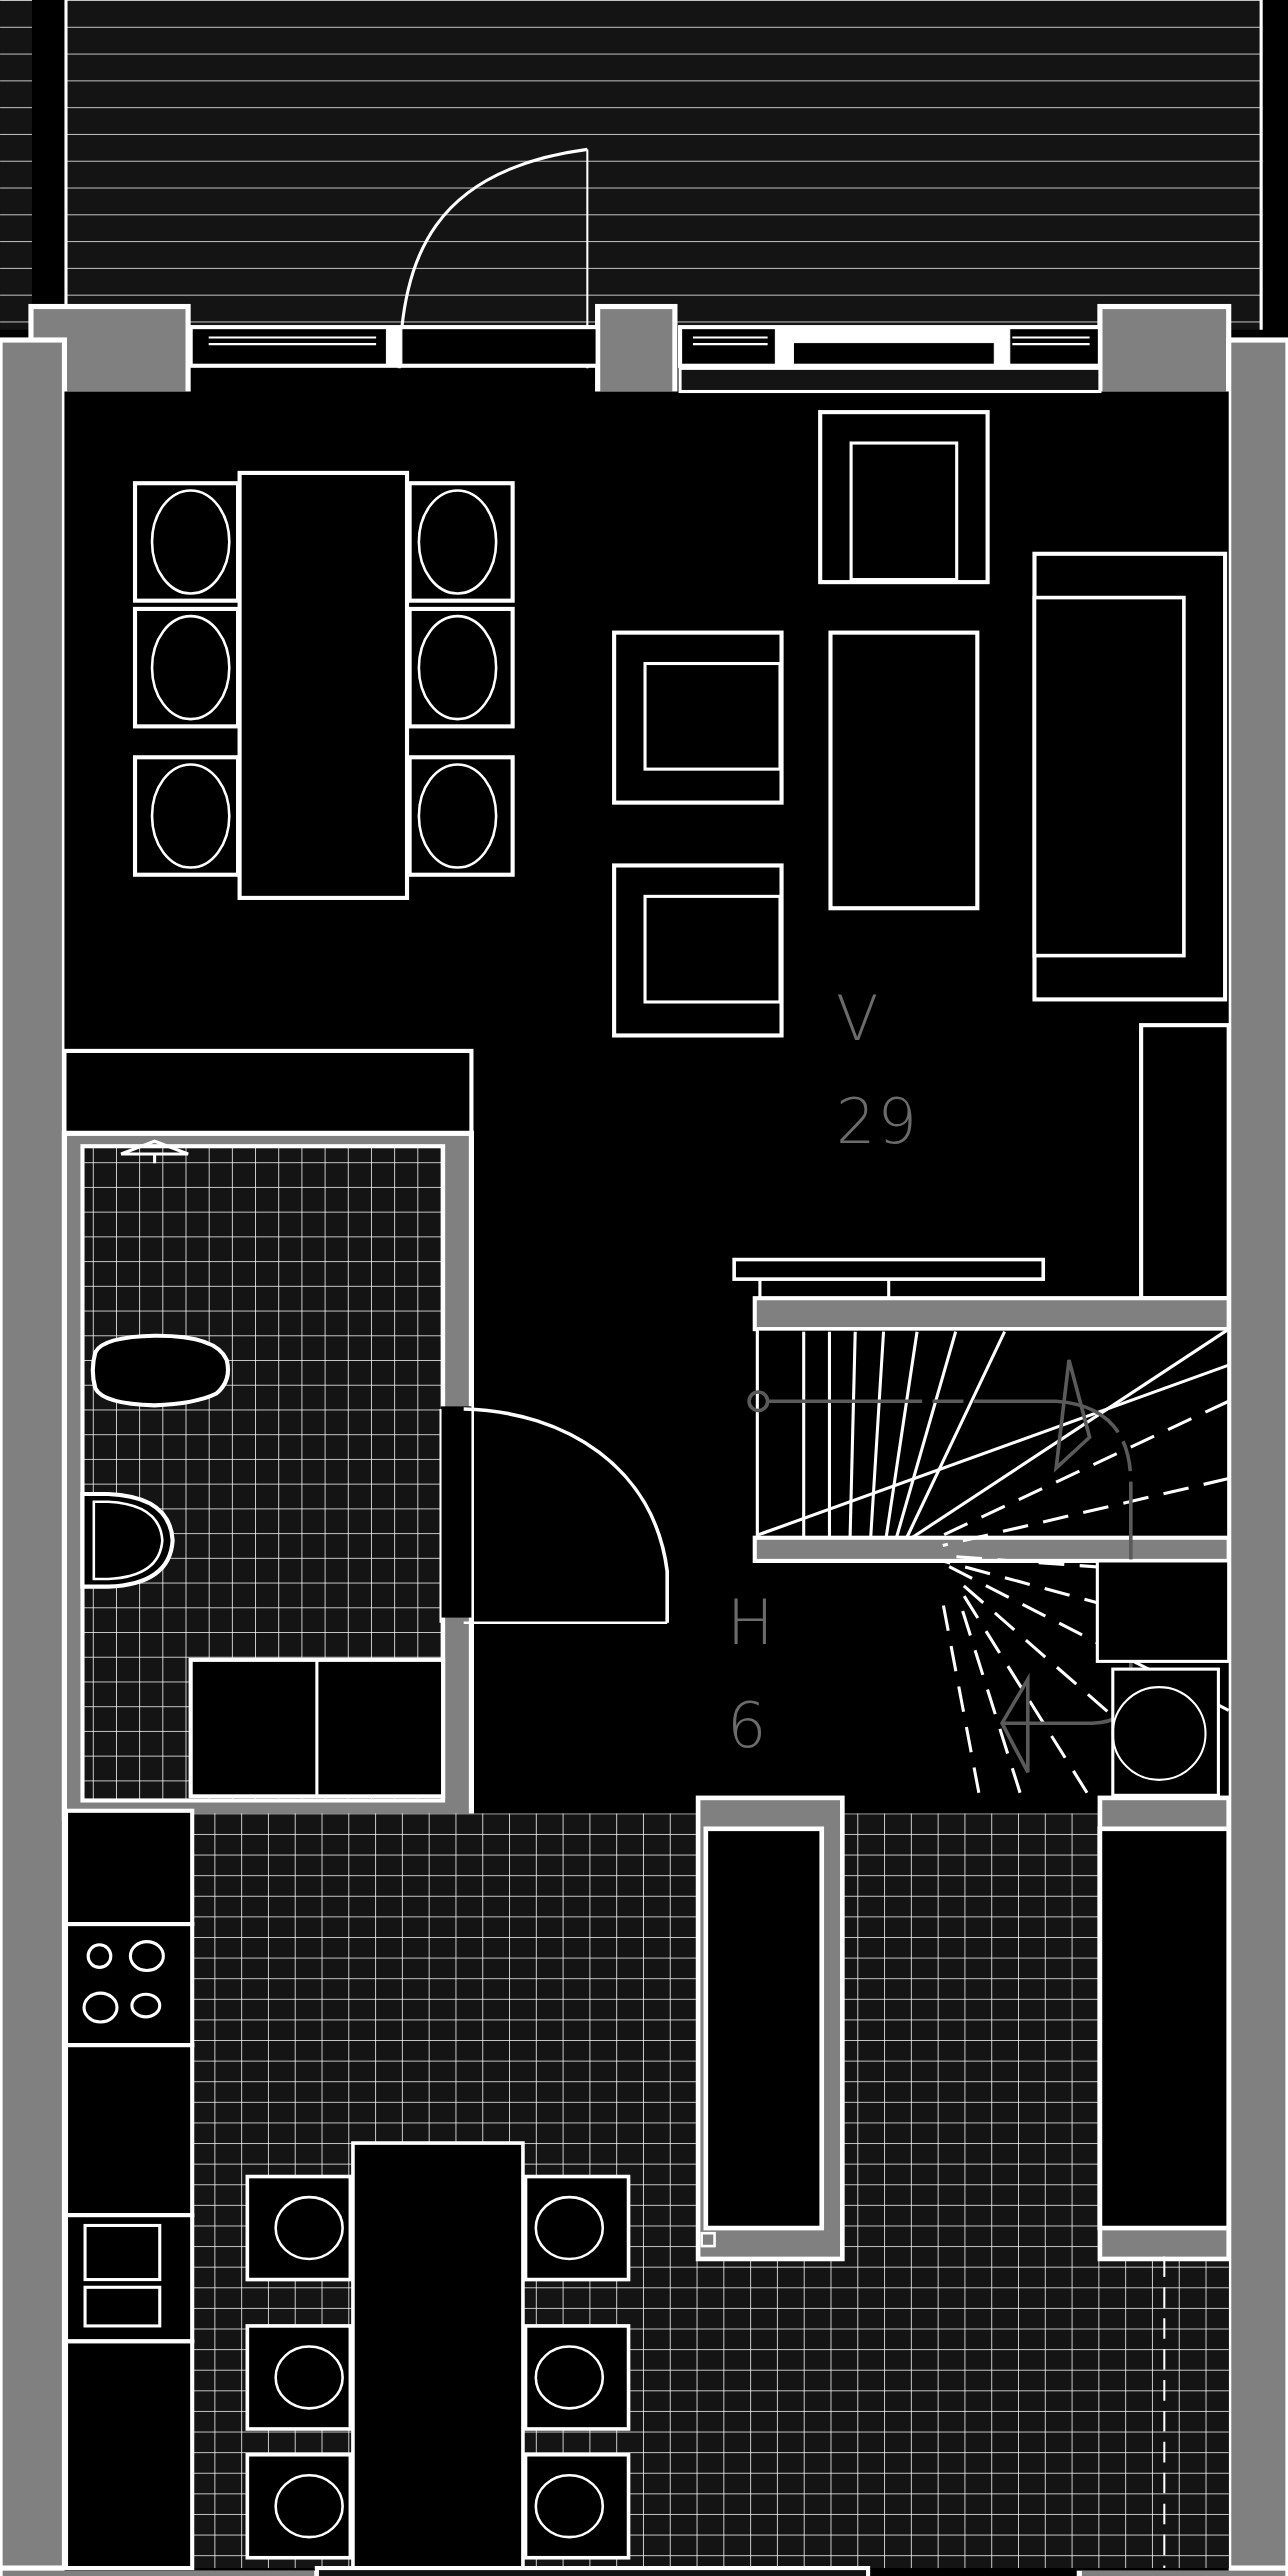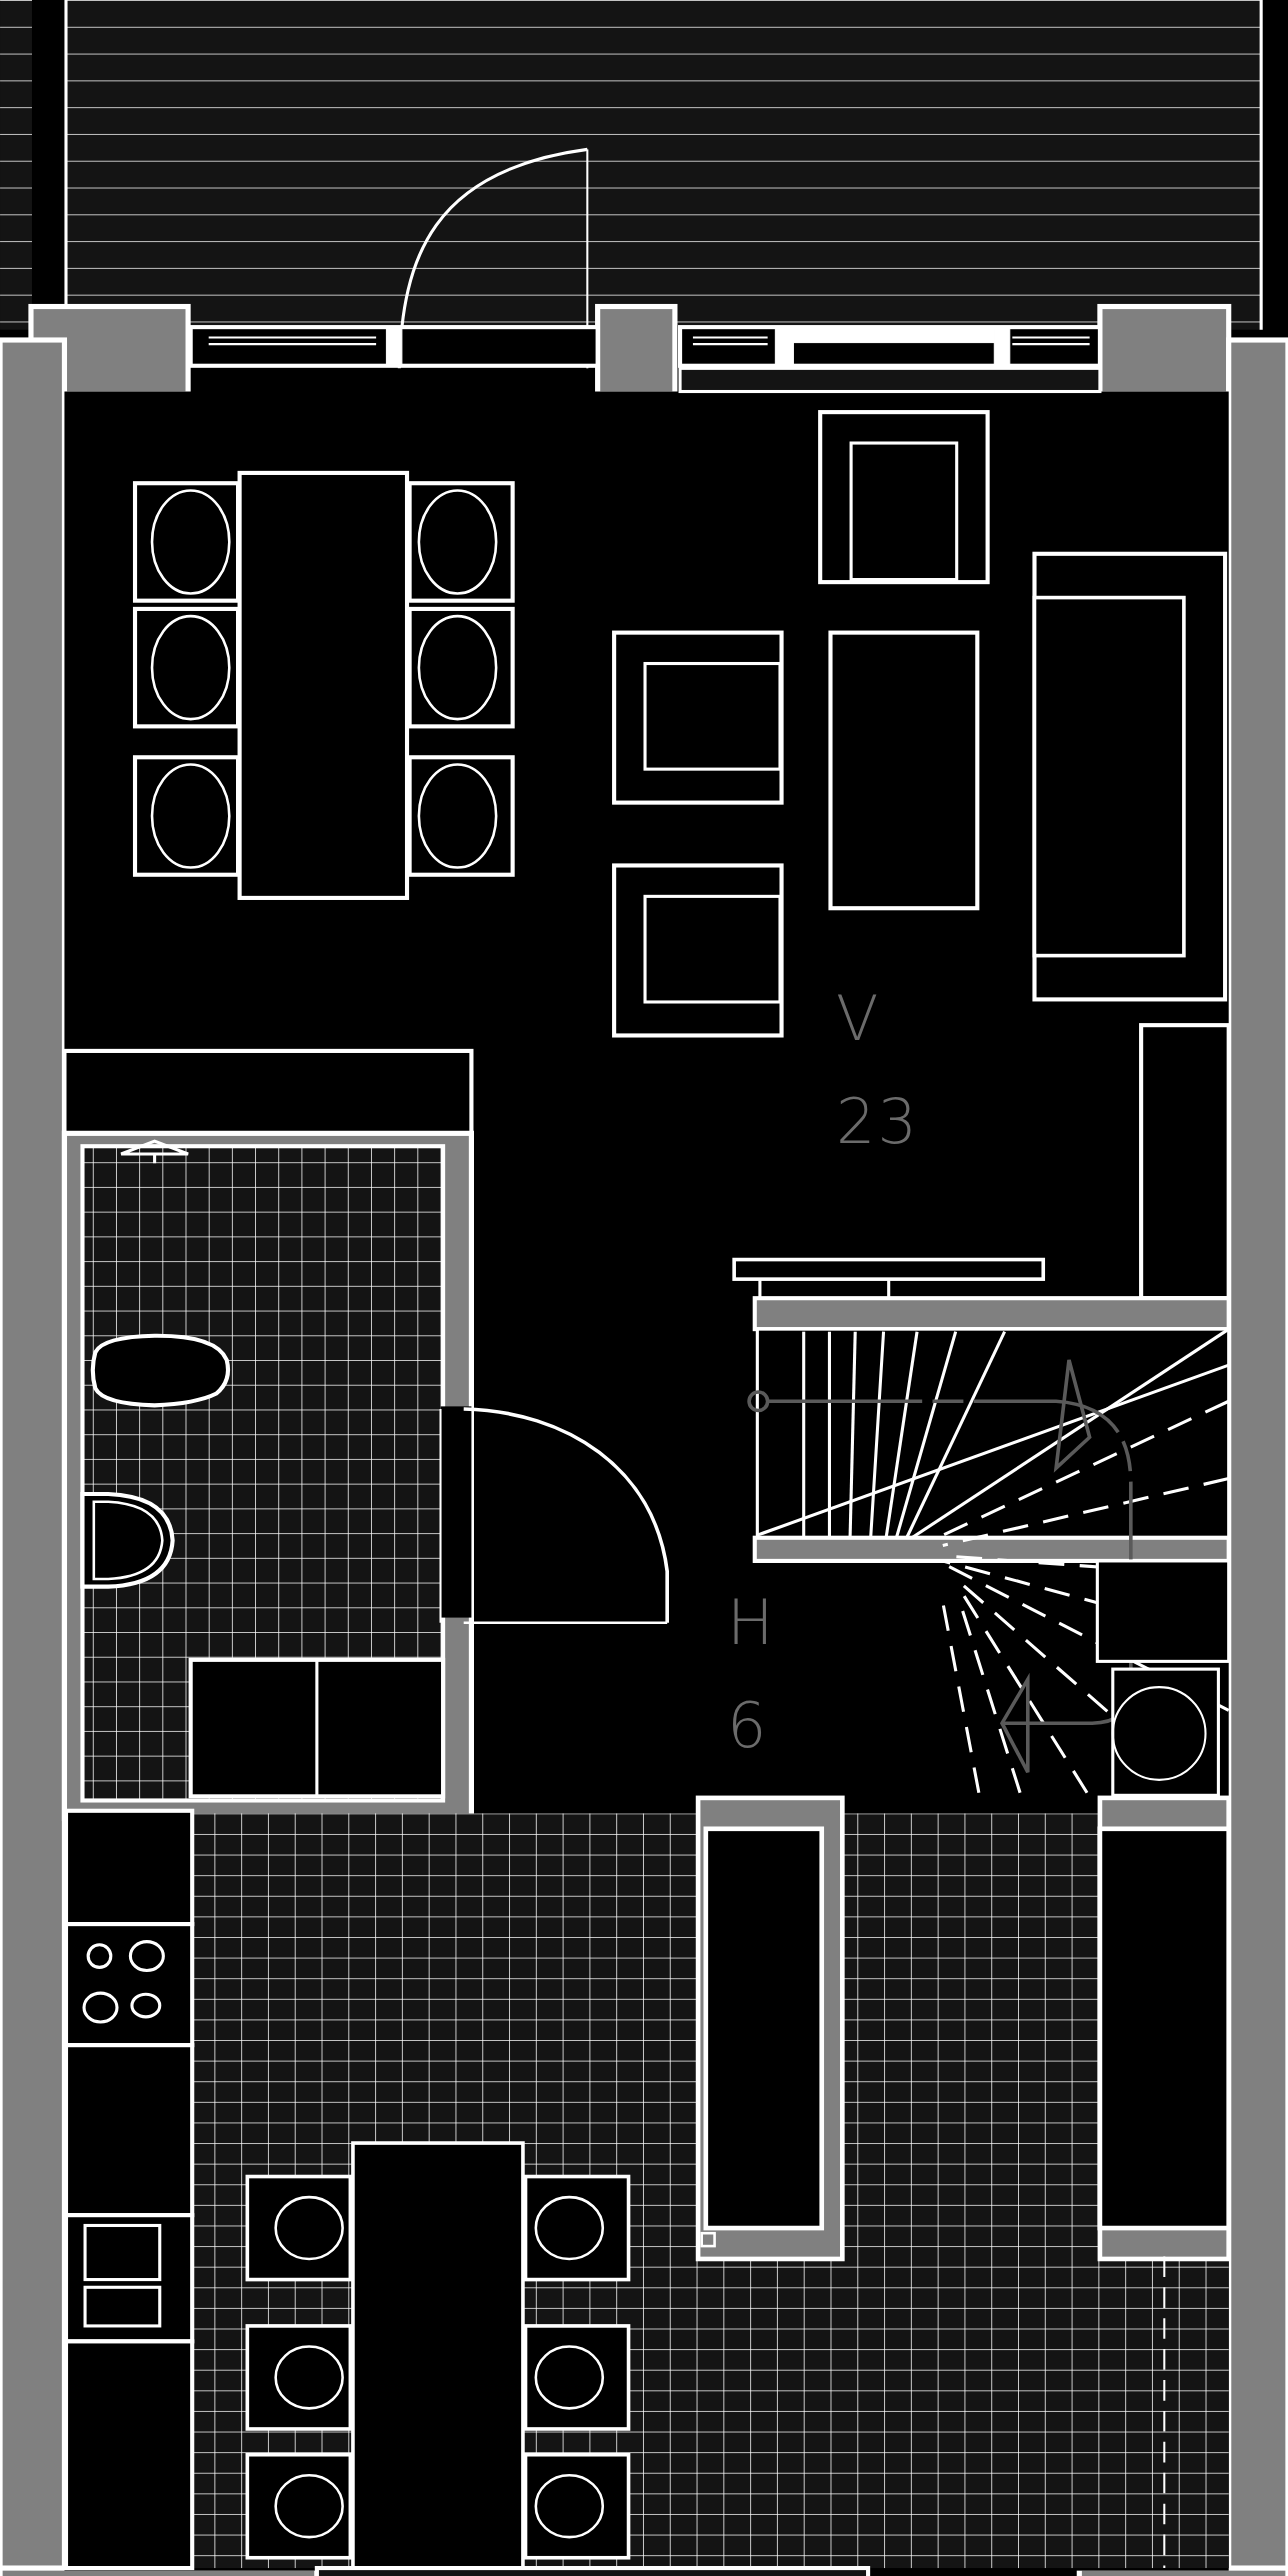--- a/index.html
+++ b/index.html
@@ -251,17 +251,17 @@
   <g>
     <rect x="125" y="5150" width="2320" height="953" fill="url(#tileTerrace)"></rect>
     <rect x="0" y="5150" width="62" height="953" fill="url(#tileTerrace)"></rect>
     <rect x="62" y="5150" width="64" height="953" fill="#000"></rect>
     <rect x="2448" y="5150" width="52" height="953" fill="#000"></rect>
     <rect x="128" y="5943" width="1515" height="160" fill="#141414" stroke="#fff" stroke-width="8"></rect>
   </g>
 </svg>
 
   <div class="lbl" style="left:836px;top:988px;">V</div>
-  <div class="lbl" style="left:836px;top:1091px;">23</div>
+  <div class="lbl" style="left:836px;top:1091px;">29</div>
   <div class="lbl" style="left:727px;top:1592px;">H</div>
   <div class="lbl" style="left:727px;top:1695px;">6</div>
 </div>
 
 
 </body></html>

